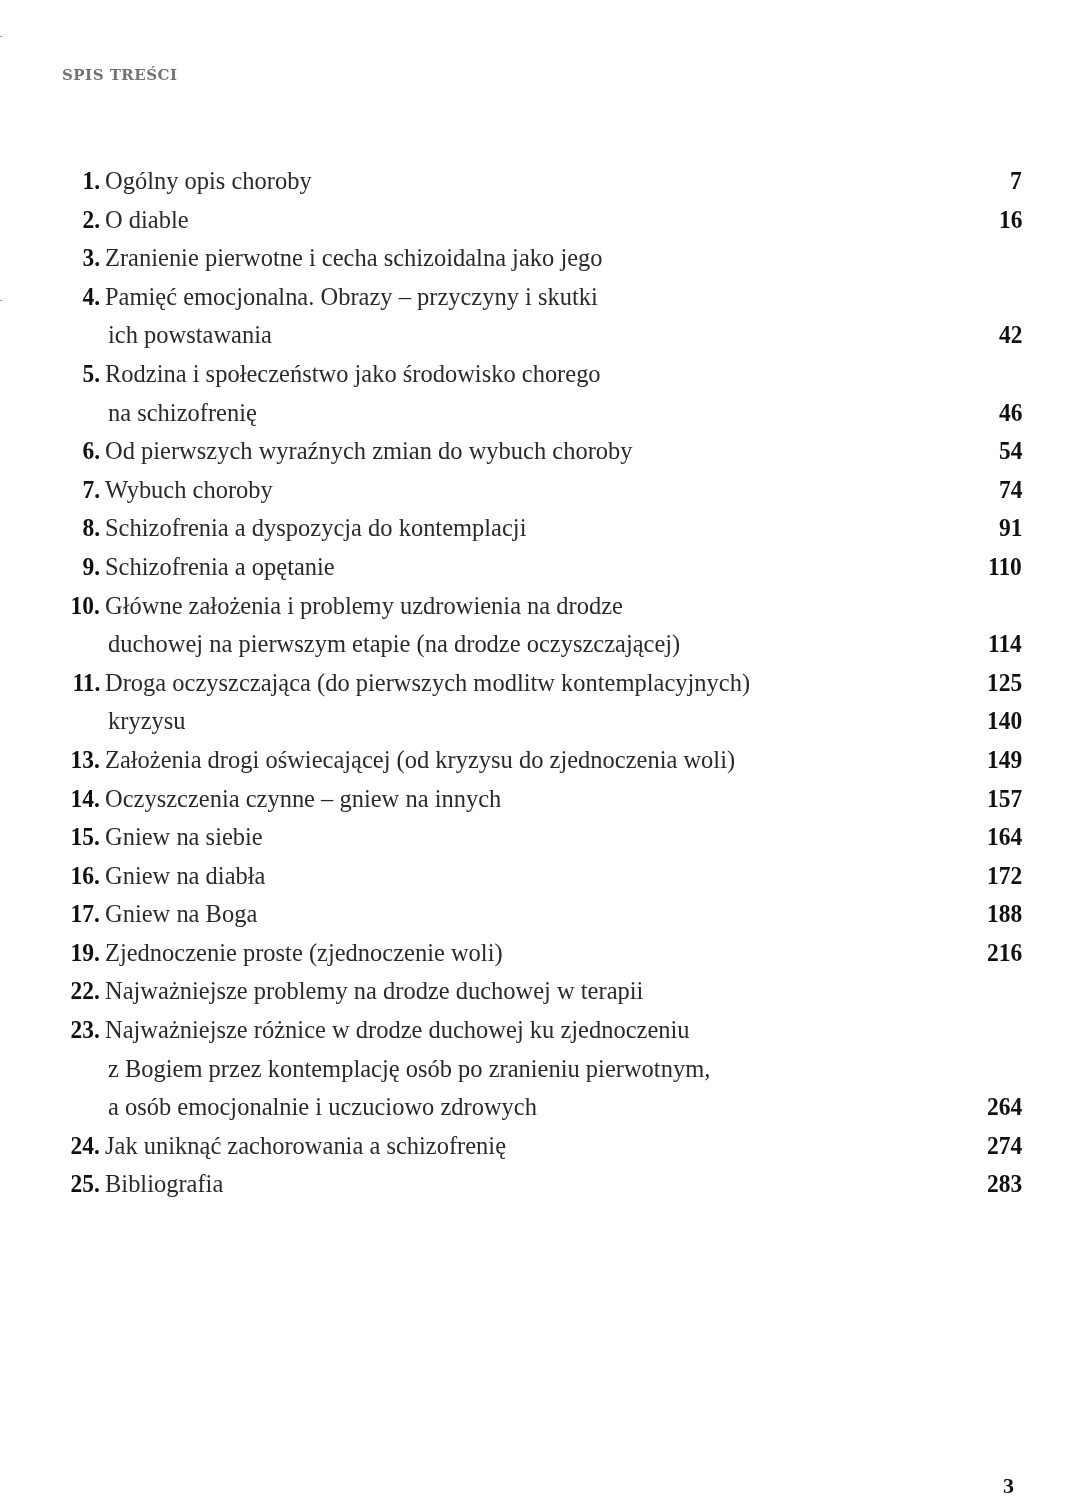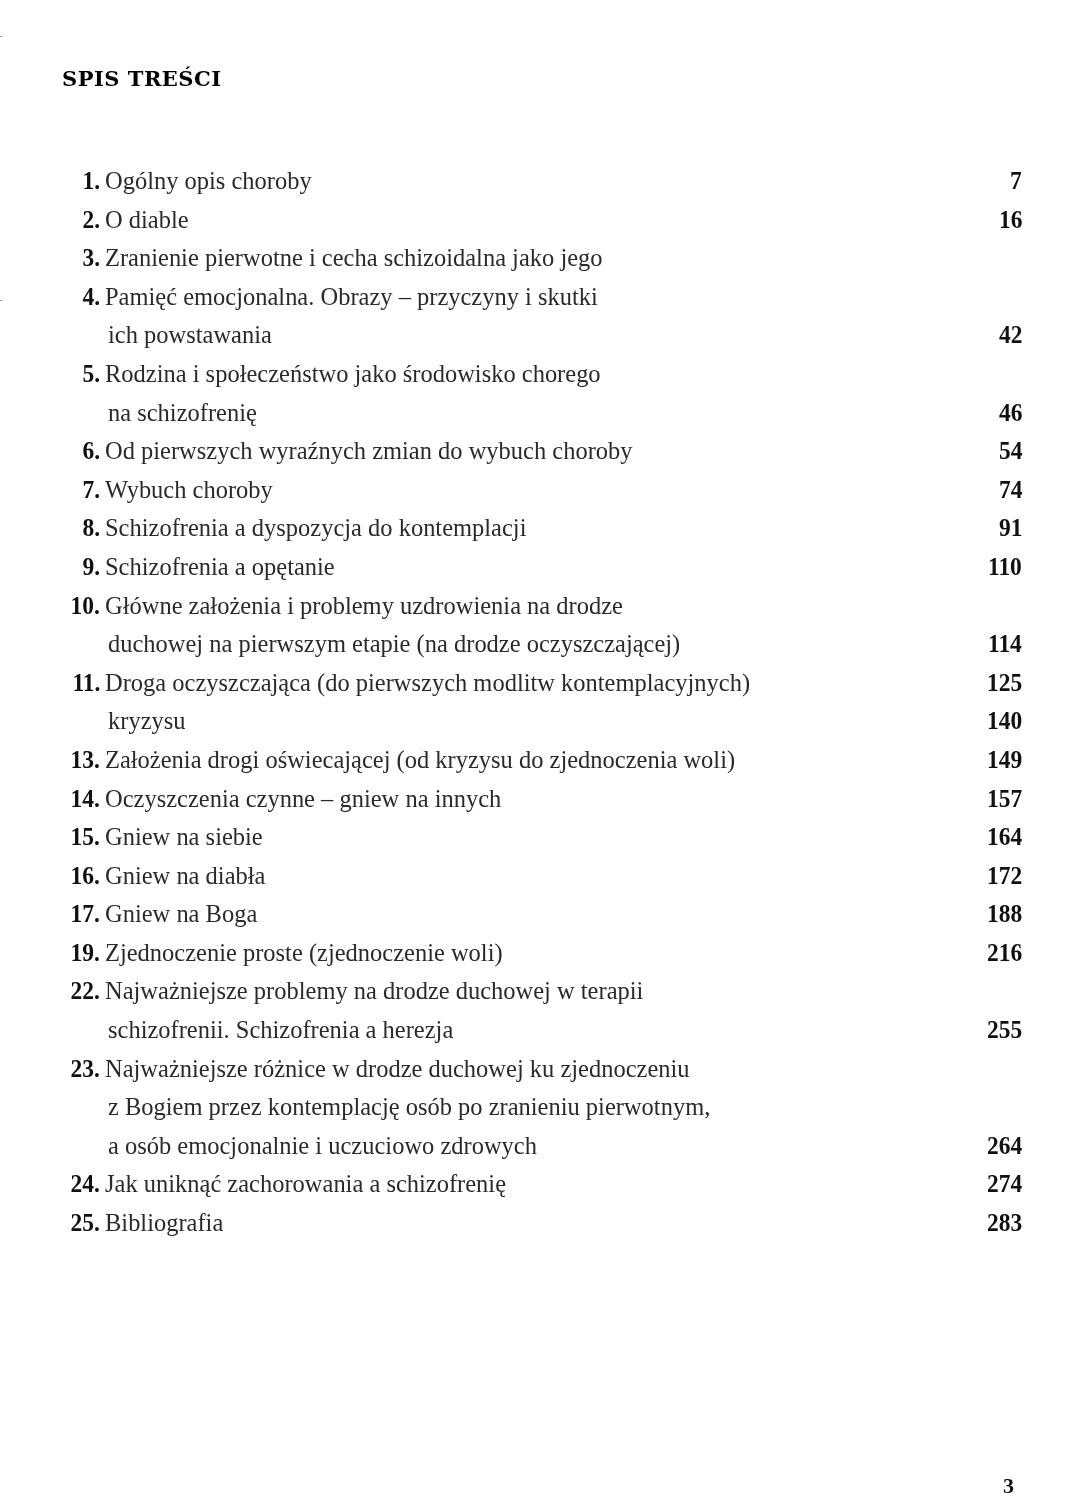--- a/index.html
+++ b/index.html
@@ -4,21 +4,21 @@
   <style>
     html, body { margin: 0; padding: 0; background: #ffffff; }
     body {
       width: 1080px; height: 1499px; position: relative; overflow: hidden;
       font-family: "DejaVu Serif", "Liberation Serif", serif;
       color: #1a1a1a;
     }
     .title {
       position: absolute; left: 62px; top: 66px;
       font-family: "DejaVu Serif", serif; font-weight: bold;
-      font-size: 21px; letter-spacing: 0.5px; color: #000000;
+      font-size: 15px; letter-spacing: 0.5px; color: #737373;
     }
     .toc { position: absolute; left: 0; top: 162px; width: 1080px; }
     .line {
       position: relative; height: 38.6px; line-height: 38.6px;
       font-family: "Liberation Serif", serif; font-size: 25.5px;
       white-space: nowrap;
     }
     .num {
       position: absolute; right: 980px; font-weight: bold; color: #111;
       transform: scaleX(0.92); transform-origin: right center;
@@ -143,24 +143,20 @@
     <div class="line">
       <span class="num">19.</span>
       <span class="text">Zjednoczenie proste (zjednoczenie woli)</span>
       <span class="page">216</span>
     </div>
     <div class="line">
       <span class="num">22.</span>
       <span class="text">Najważniejsze problemy na drodze duchowej w terapii</span>
     </div>
     <div class="line">
-      <span class="text cont">schizofrenii. Schizofrenia a herezja</span>
-      <span class="page">255</span>
-    </div>
-    <div class="line">
       <span class="num">23.</span>
       <span class="text">Najważniejsze różnice w drodze duchowej ku zjednoczeniu</span>
     </div>
     <div class="line">
       <span class="text cont">z Bogiem przez kontemplację osób po zranieniu pierwotnym,</span>
     </div>
     <div class="line">
       <span class="text cont">a osób emocjonalnie i uczuciowo zdrowych</span>
       <span class="page">264</span>
     </div>

